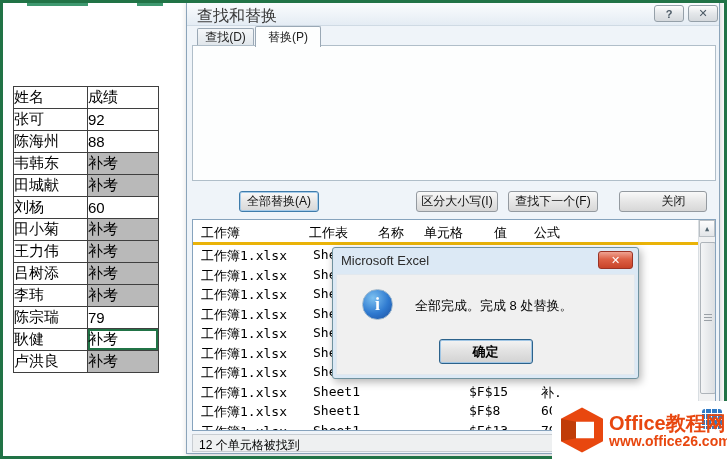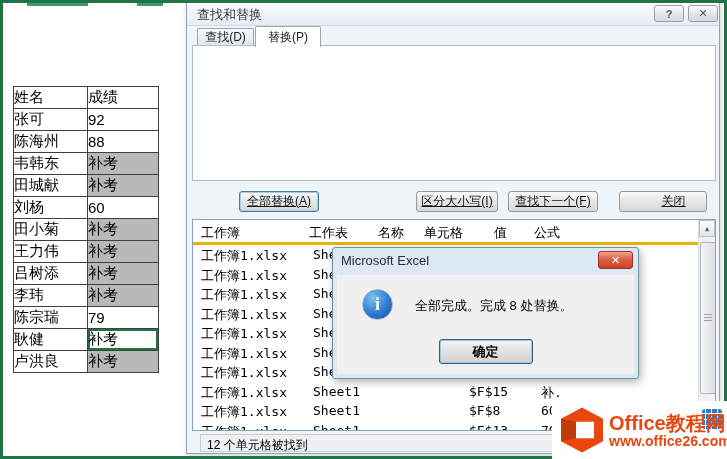--- a/index.html
+++ b/index.html
@@ -21,21 +21,21 @@
   .score-table .c1{width:73px;}
   .score-table .c2{width:70px;}
   .score-table td.gray{background:#b9b9b9;}
   .score-table td.sel{background:#fff;box-shadow:inset 0 0 0 2px #217346;}
 
   
   .dialog{position:absolute;left:186px;top:0;width:534px;height:454px;background:#eff4f9;
     border:1px solid #8ba4ba;box-sizing:border-box;z-index:2;box-shadow:1px 2px 6px rgba(0,0,0,.18);}
   .titlebar{position:absolute;left:0;top:0;right:0;height:24px;
     background:linear-gradient(#fcfdfe,#eef3f8 60%,#e4ecf4);border-bottom:1px solid #cfdae4;}
-  .titlebar .title{position:absolute;left:10px;top:5px;font-size:13px;color:#3b3b3b;}
+  .titlebar .title{position:absolute;left:10px;top:5px;font-size:16px;color:#3b3b3b;}
   .tb-btn{position:absolute;top:4px;width:30px;height:17px;border:1px solid #95a0a9;border-radius:3px;
     background:linear-gradient(#fdfdfd,#e4e7ea 50%,#d5d9dd);display:flex;align-items:center;justify-content:center;
     font-size:11px;color:#4c5a66;font-weight:bold;box-sizing:border-box;}
   .tb-help{left:467px;}
   .tb-close{left:501px;}
 
   .tab{position:absolute;height:18px;top:27px;border:1px solid #9aa8b5;border-bottom:none;
     border-radius:2px 2px 0 0;background:linear-gradient(#f5f7f9,#dfe5ea);font-size:12px;
     display:flex;align-items:center;justify-content:center;color:#222;box-sizing:border-box;}
   .tab.active{top:25px;height:21px;background:#fdfefe;z-index:3;}
@@ -44,21 +44,21 @@
 
   .lbl{position:absolute;font-size:12px;color:#000;white-space:nowrap;}
   .combo{position:absolute;height:19px;background:#fff;border:1px solid #86a3bd;display:flex;box-sizing:border-box;}
   .combo .val{flex:1;font-size:12px;padding:2px 0 0 4px;overflow:hidden;white-space:nowrap;}
   .combo .dd{width:16px;background:linear-gradient(#f4f8fb,#d7e3ee);border-left:1px solid #a9bfd2;
     display:flex;align-items:center;justify-content:center;font-size:7px;color:#39536d;}
   .fmtbox{position:absolute;height:19px;border:1px solid #4a525a;background:#fff;font-size:12px;
     display:flex;align-items:center;justify-content:center;box-sizing:border-box;}
   .btn{position:absolute;height:21px;background:linear-gradient(#f9f9f9,#e8e8e8 45%,#d7d7d7);
     border:1px solid #949aa0;border-radius:3px;font-size:12px;color:#111;display:flex;align-items:center;
-    justify-content:center;padding:0 4px;box-sizing:border-box;white-space:nowrap;text-decoration:underline;}
+    justify-content:center;padding:0 4px;box-sizing:border-box;white-space:nowrap;}
   .btn.focus{border-color:#3f7cab;box-shadow:inset 0 0 0 1px #a6cbe9;}
   .btn .mini{font-size:7px;color:#39536d;margin-left:6px;padding-left:5px;border-left:1px solid #b7bdc3;}
   .chk{position:absolute;display:flex;align-items:center;gap:5px;font-size:12px;color:#000;white-space:nowrap;}
   .chk .box{width:12px;height:12px;background:#fff;border:1px solid #8a9aa7;box-shadow:inset 1px 1px 2px #dde3e8;}
 
   
   .rlist{position:absolute;left:5px;top:218px;width:524px;height:212px;background:#fff;
     border:1px solid #86a3bd;box-sizing:border-box;overflow:hidden;font-family:"DejaVu Sans Mono","Liberation Mono",monospace;}
   .rhead{position:absolute;left:0;top:0;right:17px;height:22px;background:#fff;border-bottom:3px solid #eab308;}
   .rhead span{position:absolute;top:4px;font-size:13px;color:#000;}
@@ -69,21 +69,21 @@
     border:1px solid #b9bfc4;box-sizing:border-box;display:flex;align-items:center;justify-content:center;
     font-size:7px;color:#50646f;}
   .sb-up{top:0;}
   .sb-down{bottom:0;}
   .sb-thumb{position:absolute;left:1px;width:14px;top:22px;height:150px;border:1px solid #aeb4ba;border-radius:2px;
     background:linear-gradient(90deg,#f4f5f6,#dcdfe2);}
   .sb-thumb::after{content:"";position:absolute;left:3px;right:3px;top:50%;height:7px;margin-top:-4px;
     background:repeating-linear-gradient(#9aa0a6 0 1px,transparent 1px 3px);}
 
   .statusbar{position:absolute;left:5px;top:433px;width:524px;height:18px;background:#eef0f1;
-    border:1px solid #c8cdd2;box-sizing:border-box;margin-left:8px;}
+    border:1px solid #c8cdd2;box-sizing:border-box;}
   .statusbar span{position:absolute;left:6px;top:2px;font-size:12px;color:#000;}
 
   
   .msgbox{position:absolute;left:332px;top:247px;width:307px;height:132px;background:#dce9f5;
     border:1px solid #70929f;border-radius:3px;box-shadow:2px 3px 8px rgba(0,0,0,.3);box-sizing:border-box;z-index:10;}
   .msg-title{position:absolute;left:8px;top:5px;font-size:13px;color:#2b2b2b;}
   .msg-close{position:absolute;right:5px;top:3px;width:35px;height:18px;border:1px solid #9b3325;border-radius:3px;
     background:linear-gradient(#f0a austin,#d6492f);background:linear-gradient(#efa392,#dd6146 45%,#c84329);
     color:#fff;font-size:11px;font-weight:bold;display:flex;align-items:center;justify-content:center;box-sizing:border-box;}
   .msg-body{position:absolute;left:3px;right:3px;top:26px;bottom:3px;background:#f0f0f0;border:1px solid #e2e8ee;box-sizing:border-box;}

